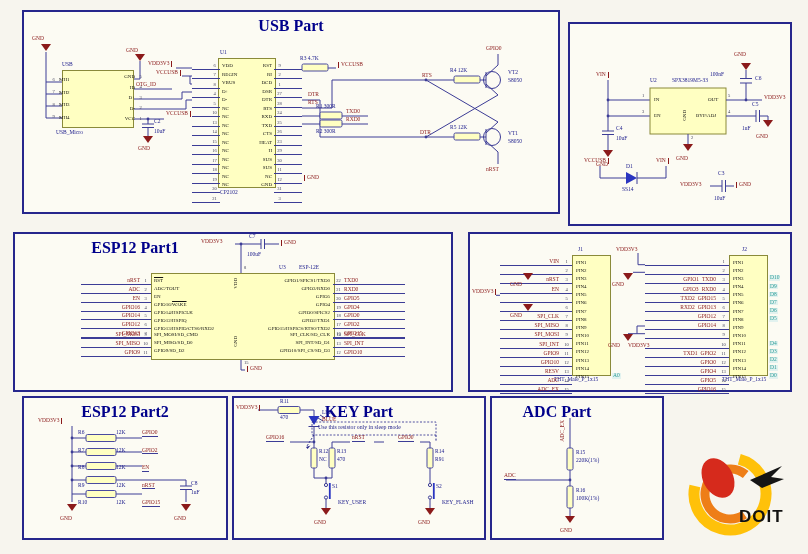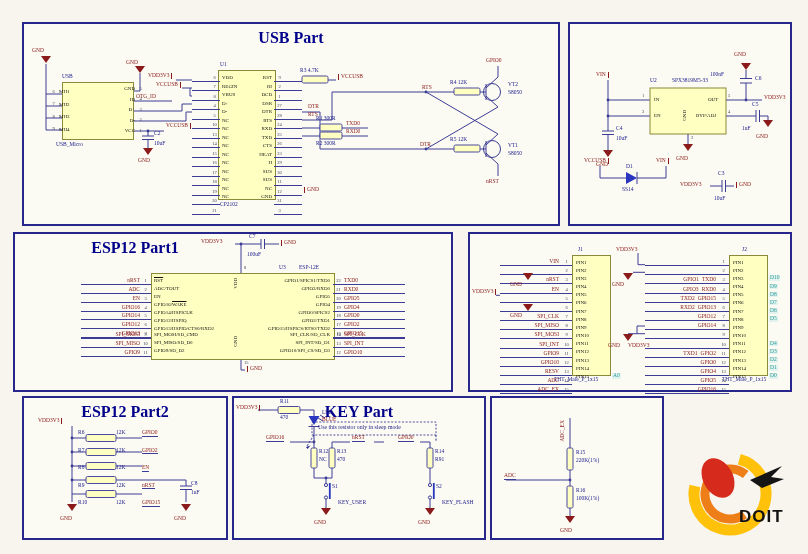--- a/index.html
+++ b/index.html
@@ -29,21 +29,21 @@
   .rect{position:absolute;background:#FFFFC2;border:1px solid #8a8a3a}
   path.w{stroke:#3C3C96;stroke-width:1;fill:none}
   path.wd{stroke:#26268C;stroke-width:1;fill:none;stroke-dasharray:2 1.6}
   .f1{flex:1;text-align:right}
 </style>
 </head>
 <body>
 
 <div id="shot">
 
- <div class="box" style="left:22px;top:22px;width:534px;height:200px">
+ <div class="box" style="left:22px;top:10px;width:534px;height:200px">
   <div class="title">USB Part</div>
   <svg class="w" width="534" height="200">
    <path class="w" d="M22 40 V106 M22 70 H38 M22 82 H38 M22 94 H38 M22 106 H38"></path>
    <path class="w" d="M108 67 H116 M116 67 V49"></path>
    <path class="w" d="M108 77 H148"></path>
    <path class="w" d="M158 64 H168 M166 64 V72 M166 72 H168"></path>
    <path class="w" d="M152 56 H168"></path>
    <path class="w" d="M108 87 H158 V80 H168 M108 97 H162 V88 H168"></path>
    <path class="w" d="M108 107 H140 M124 107 V112 M124 115.5 V124"></path>
    <path class="w" stroke-width="1.2" d="M118 112 H130 M118 115.5 H130"></path>
@@ -1058,20 +1058,21 @@
   <span class="lbl ref" style="left:202px;top:86px">S2</span>
   <span class="lbl ref" style="left:104px;top:102px">KEY_USER</span>
   <span class="lbl ref" style="left:208px;top:102px">KEY_FLASH</span>
   <div class="gnd" style="left:87px;top:110px"></div>
   <span class="lbl net" style="left:80px;top:122px">GND</span>
   <div class="gnd" style="left:191px;top:110px"></div>
   <span class="lbl net" style="left:184px;top:122px">GND</span>
  </div>
 
  <div class="box" style="left:490px;top:396px;width:170px;height:140px">
+  <div class="title" style="width:130px;right:auto">ADC Part</div>
   <svg class="w" width="170" height="140">
    <path class="w" d="M78 20 V50 M78 72 V88 M14 82 H78 M78 110 V118"></path>
    <rect x="75" y="50" width="6" height="22" rx="1.5" fill="#FFFFC2" stroke="#4A4AA0"></rect>
    <rect x="75" y="88" width="6" height="22" rx="1.5" fill="#FFFFC2" stroke="#4A4AA0"></rect>
    <g fill="#3C3C96">
           <circle cx="78" cy="82" r="1.4"></circle>
         </g>
   </svg>
   <span class="lbl net vt" style="left:68px;top:22px">ADC_EX</span>
   <span class="lbl ref" style="left:84px;top:52px">R15</span>

